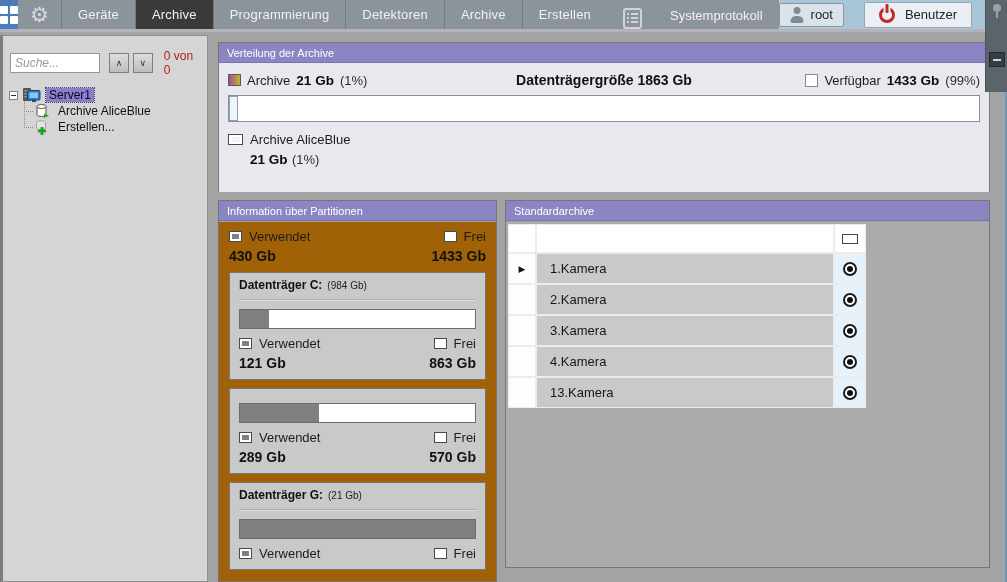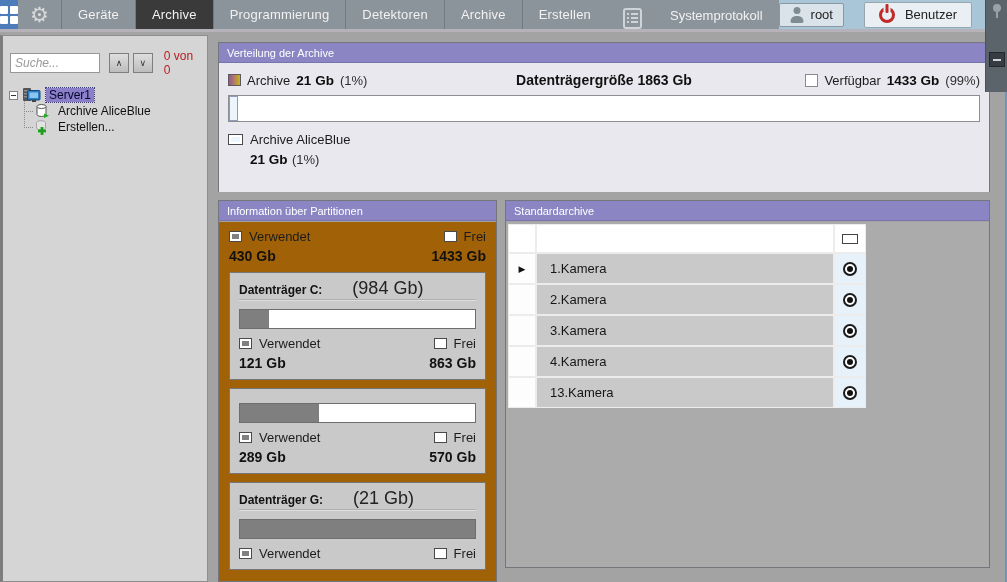--- a/index.html
+++ b/index.html
@@ -113,21 +113,21 @@
   .leg-item { display:flex; align-items:center; gap:7px; }
   .swatch { width:13px; height:11px; border:1px solid #4a4a4a; box-shadow:inset 0 0 0 2px #fff; }
   .swatch.used { background:#808080; }
   .swatch.free { background:#fff; }
   .sum-vals { margin-top:4px; }
   .bigval { font-size:14px; font-weight:bold; }
   .disk-box { margin-top:8px; border:1px solid #77777a; background:#c9c9c9; padding:5px 9px 8px; }
   .disk-title { height:22px; display:flex; align-items:baseline; gap:5px;
     border-bottom:1px solid #b0b0b0; box-shadow:0 1px 0 #dedede; }
   .disk-name { font-size:12px; font-weight:bold; }
-  .disk-size { font-size:18px; color:#222;margin-left:25px; }
+  .disk-size { font-size:10px; color:#222; }
   .disk-bar { margin-top:9px; height:20px; background:#fff; border:1px solid #6e6e6e; }
   .disk-bar-fill { height:100%; background:#7f7f7f; }
   .disk-legend { margin-top:7px; }
   .disk-vals { margin-top:4px; }
 
   
   #std-panel { left:505px; top:200px; width:485px; bottom:14px; }
   .std-body { background:#ababab; position:absolute; top:21px; left:0; right:0; bottom:0; padding:2px; }
   .cam-grid { display:grid; grid-template-columns:26px 296px 30px; gap:2px;
     background:#ececec; padding:1px; width:fit-content; }

